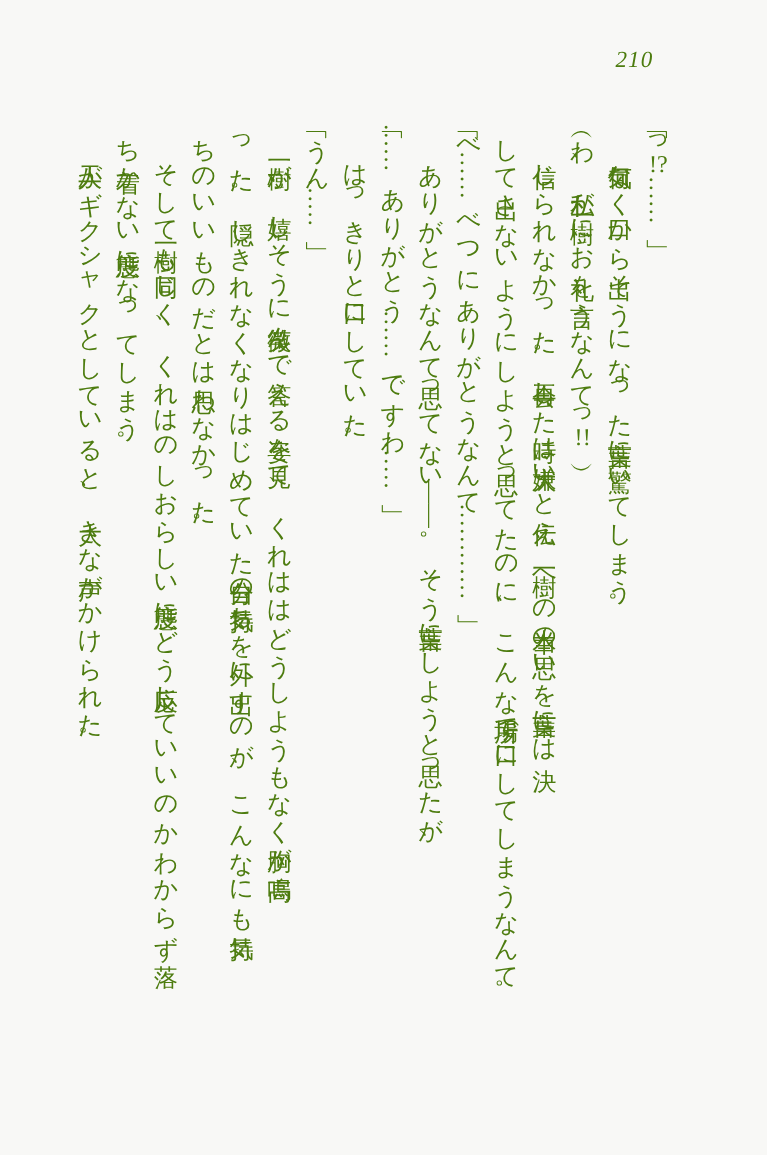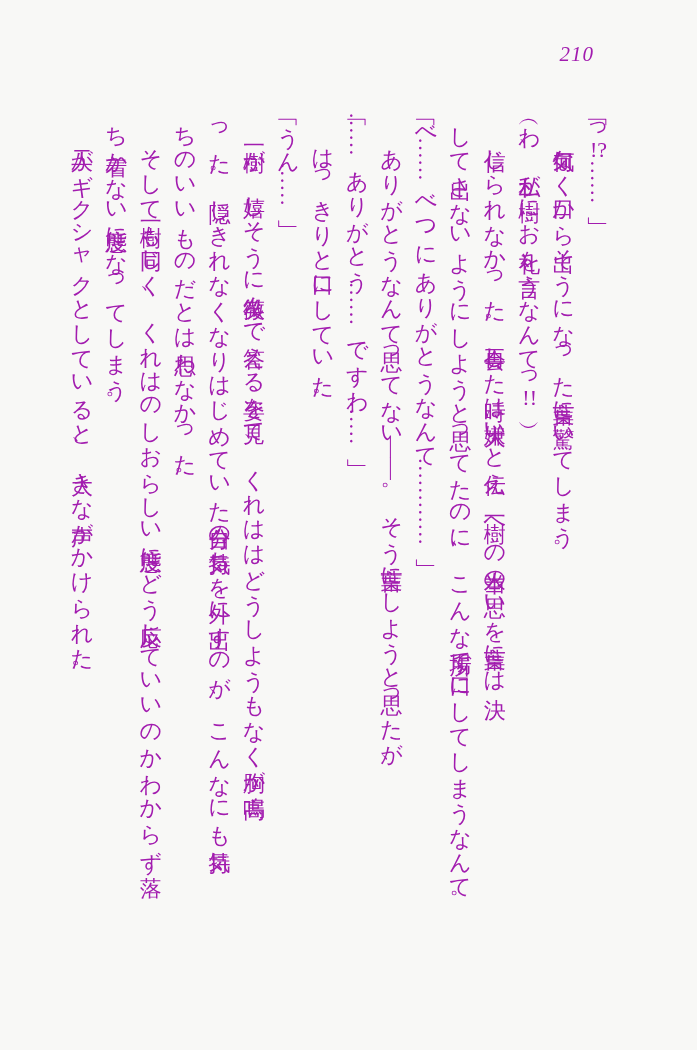--- a/index.html
+++ b/index.html
@@ -43,21 +43,21 @@
   .line.indent {
     text-indent: 1em;
   }
   .tcy {
     text-combine-upright: all;
   }
 </style>
 </head>
 <body>
 
-<div class="page" style="background: rgb(248, 248, 246); color: #a21caf;">
+<div class="page" style="background: rgb(248, 248, 246); color: #4d7c0f;">
   <div class="page-number">210</div>
 
   <div class="body-text">
     <p class="line"><span>「っ</span><span class="tcy">!?</span><span>……」</span></p>
     <p class="line indent"><span>何気なく口から出そうになった言葉に驚いてしまう。</span></p>
     <p class="line"><span>（わ、私が一樹にお礼を言うなんてっ</span><span class="tcy">!!</span><span>）</span></p>
     <p class="line indent"><span>信じられなかった。再会した時は大嫌いと伝え、一樹への本当の思いを言葉には決</span></p>
     <p class="line"><span>して出さないようにしようと思ってたのに、こんな場所で口にしてしまうなんて。</span></p>
     <p class="line"><span>「べ……べつにありがとうなんて…………」</span></p>
     <p class="line indent"><span>ありがとうなんて思ってない——。そう言葉にしようと思ったが、</span></p>

